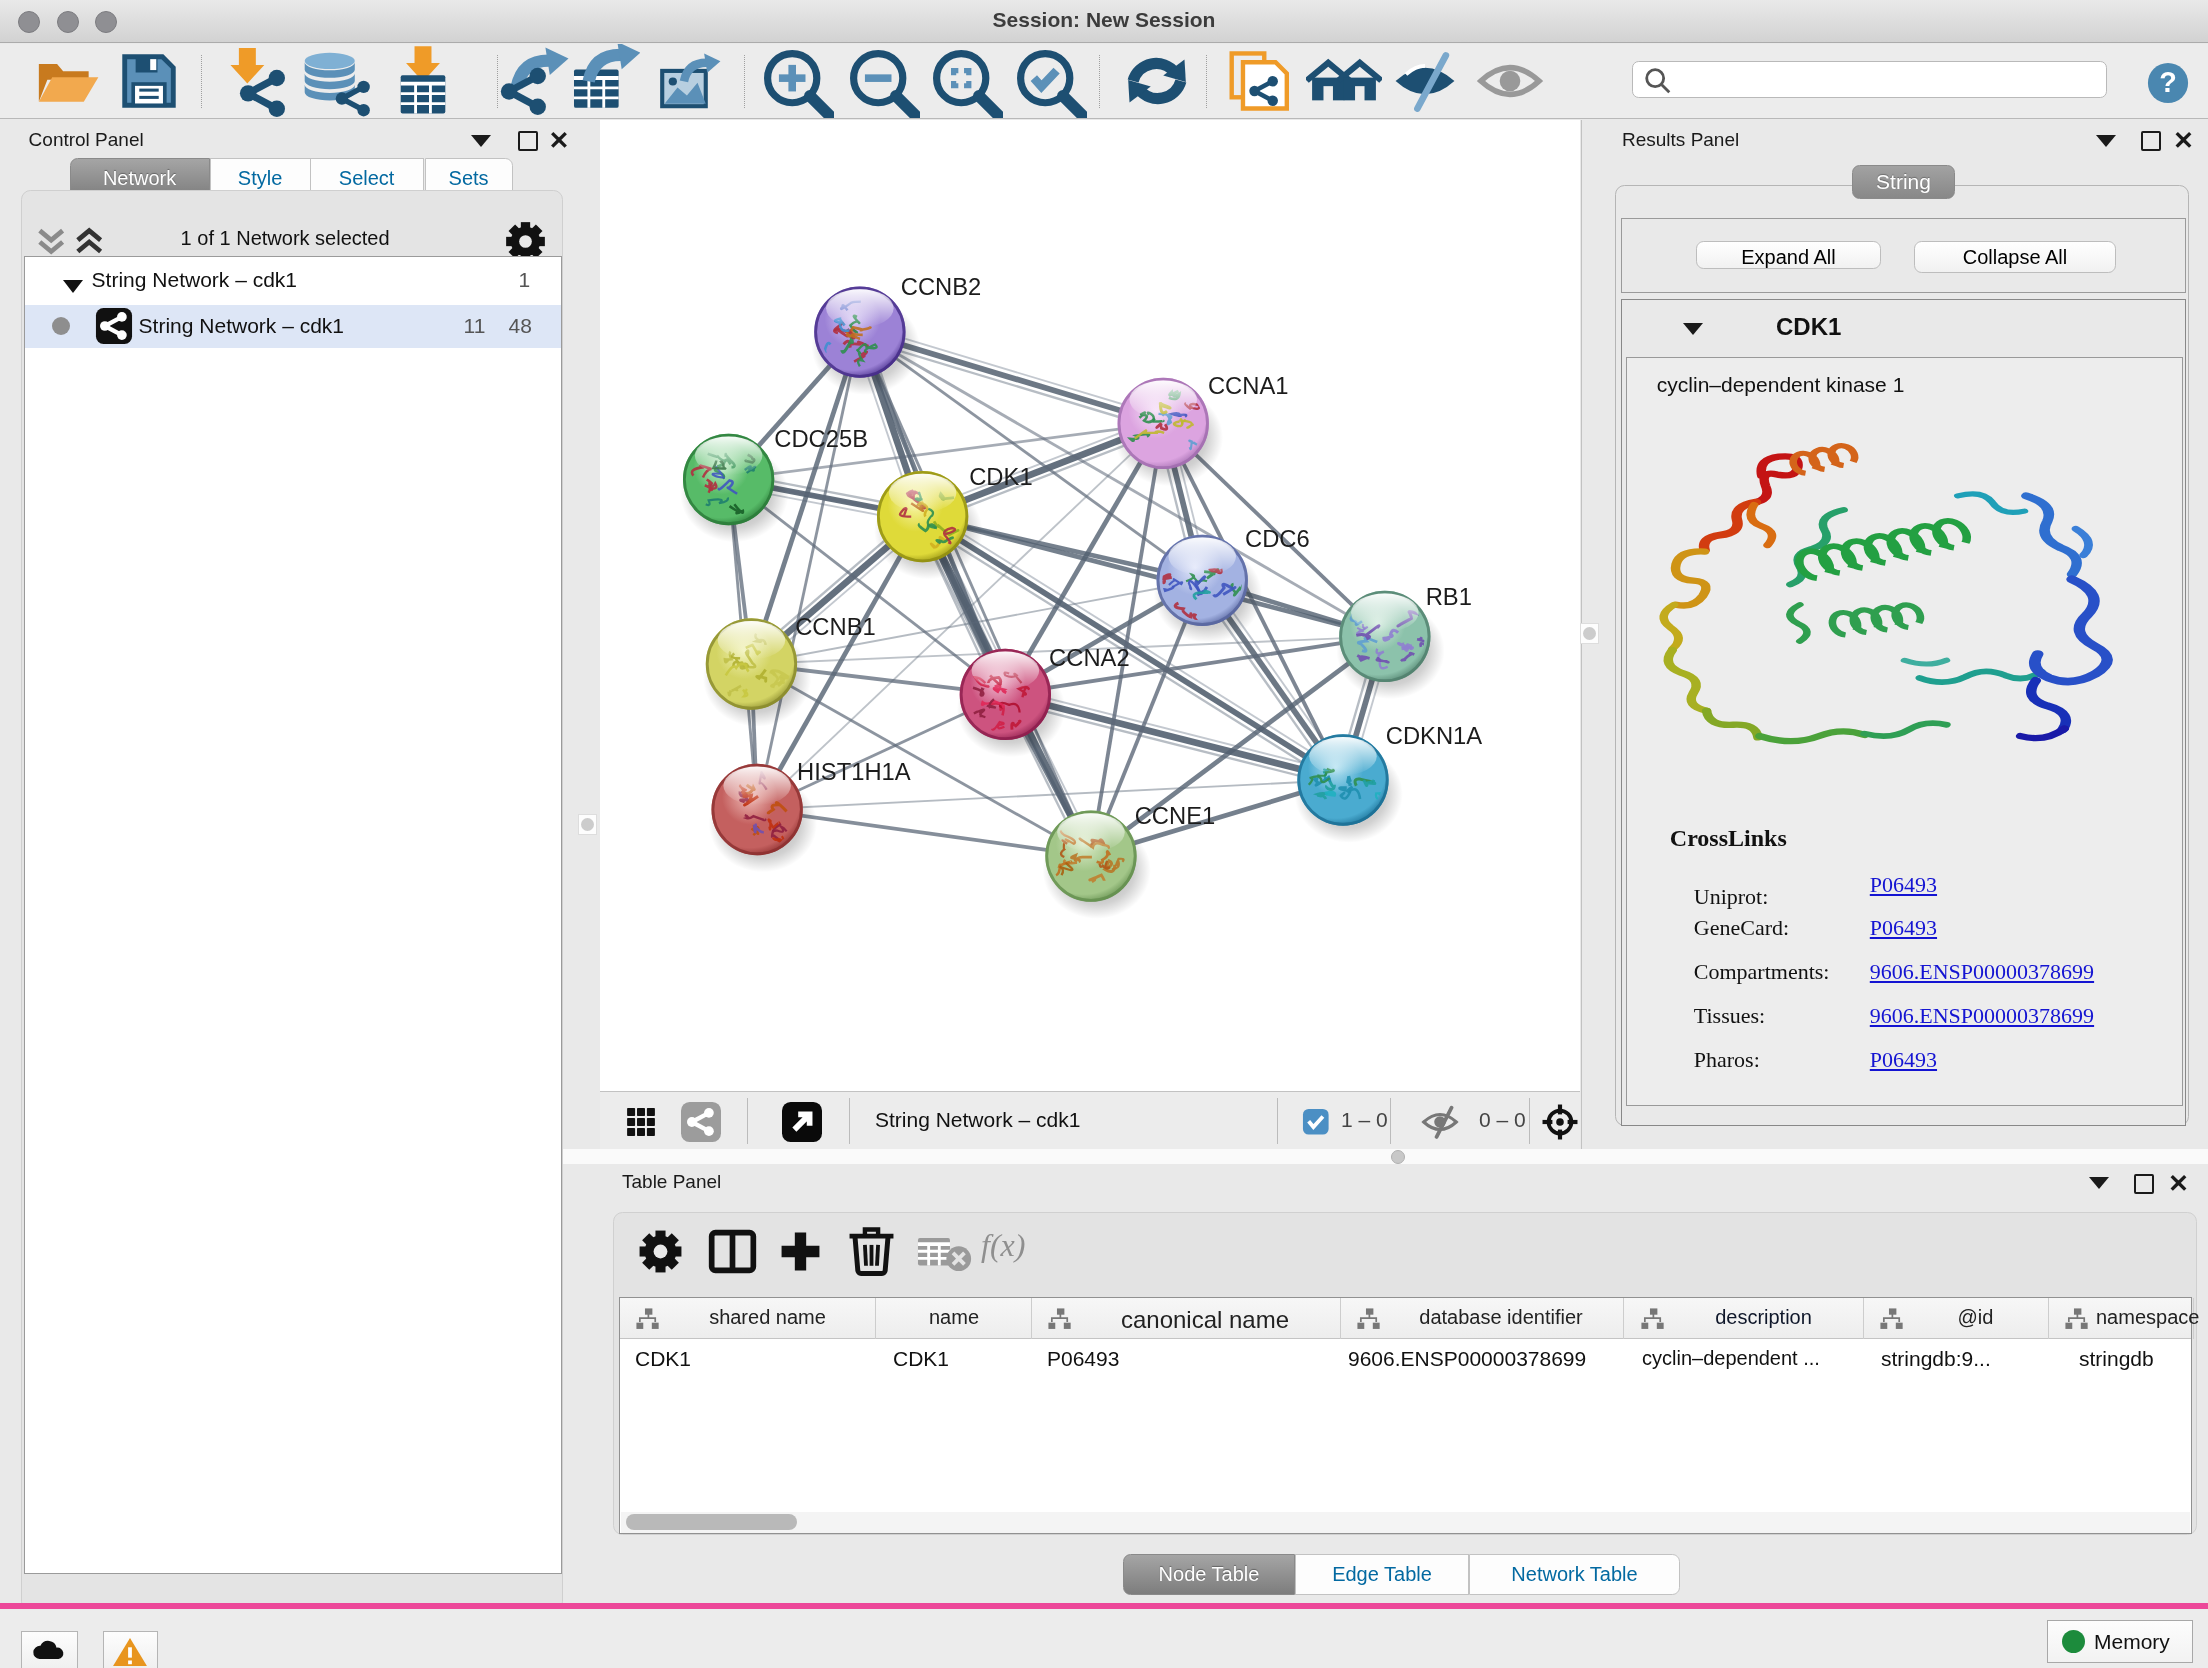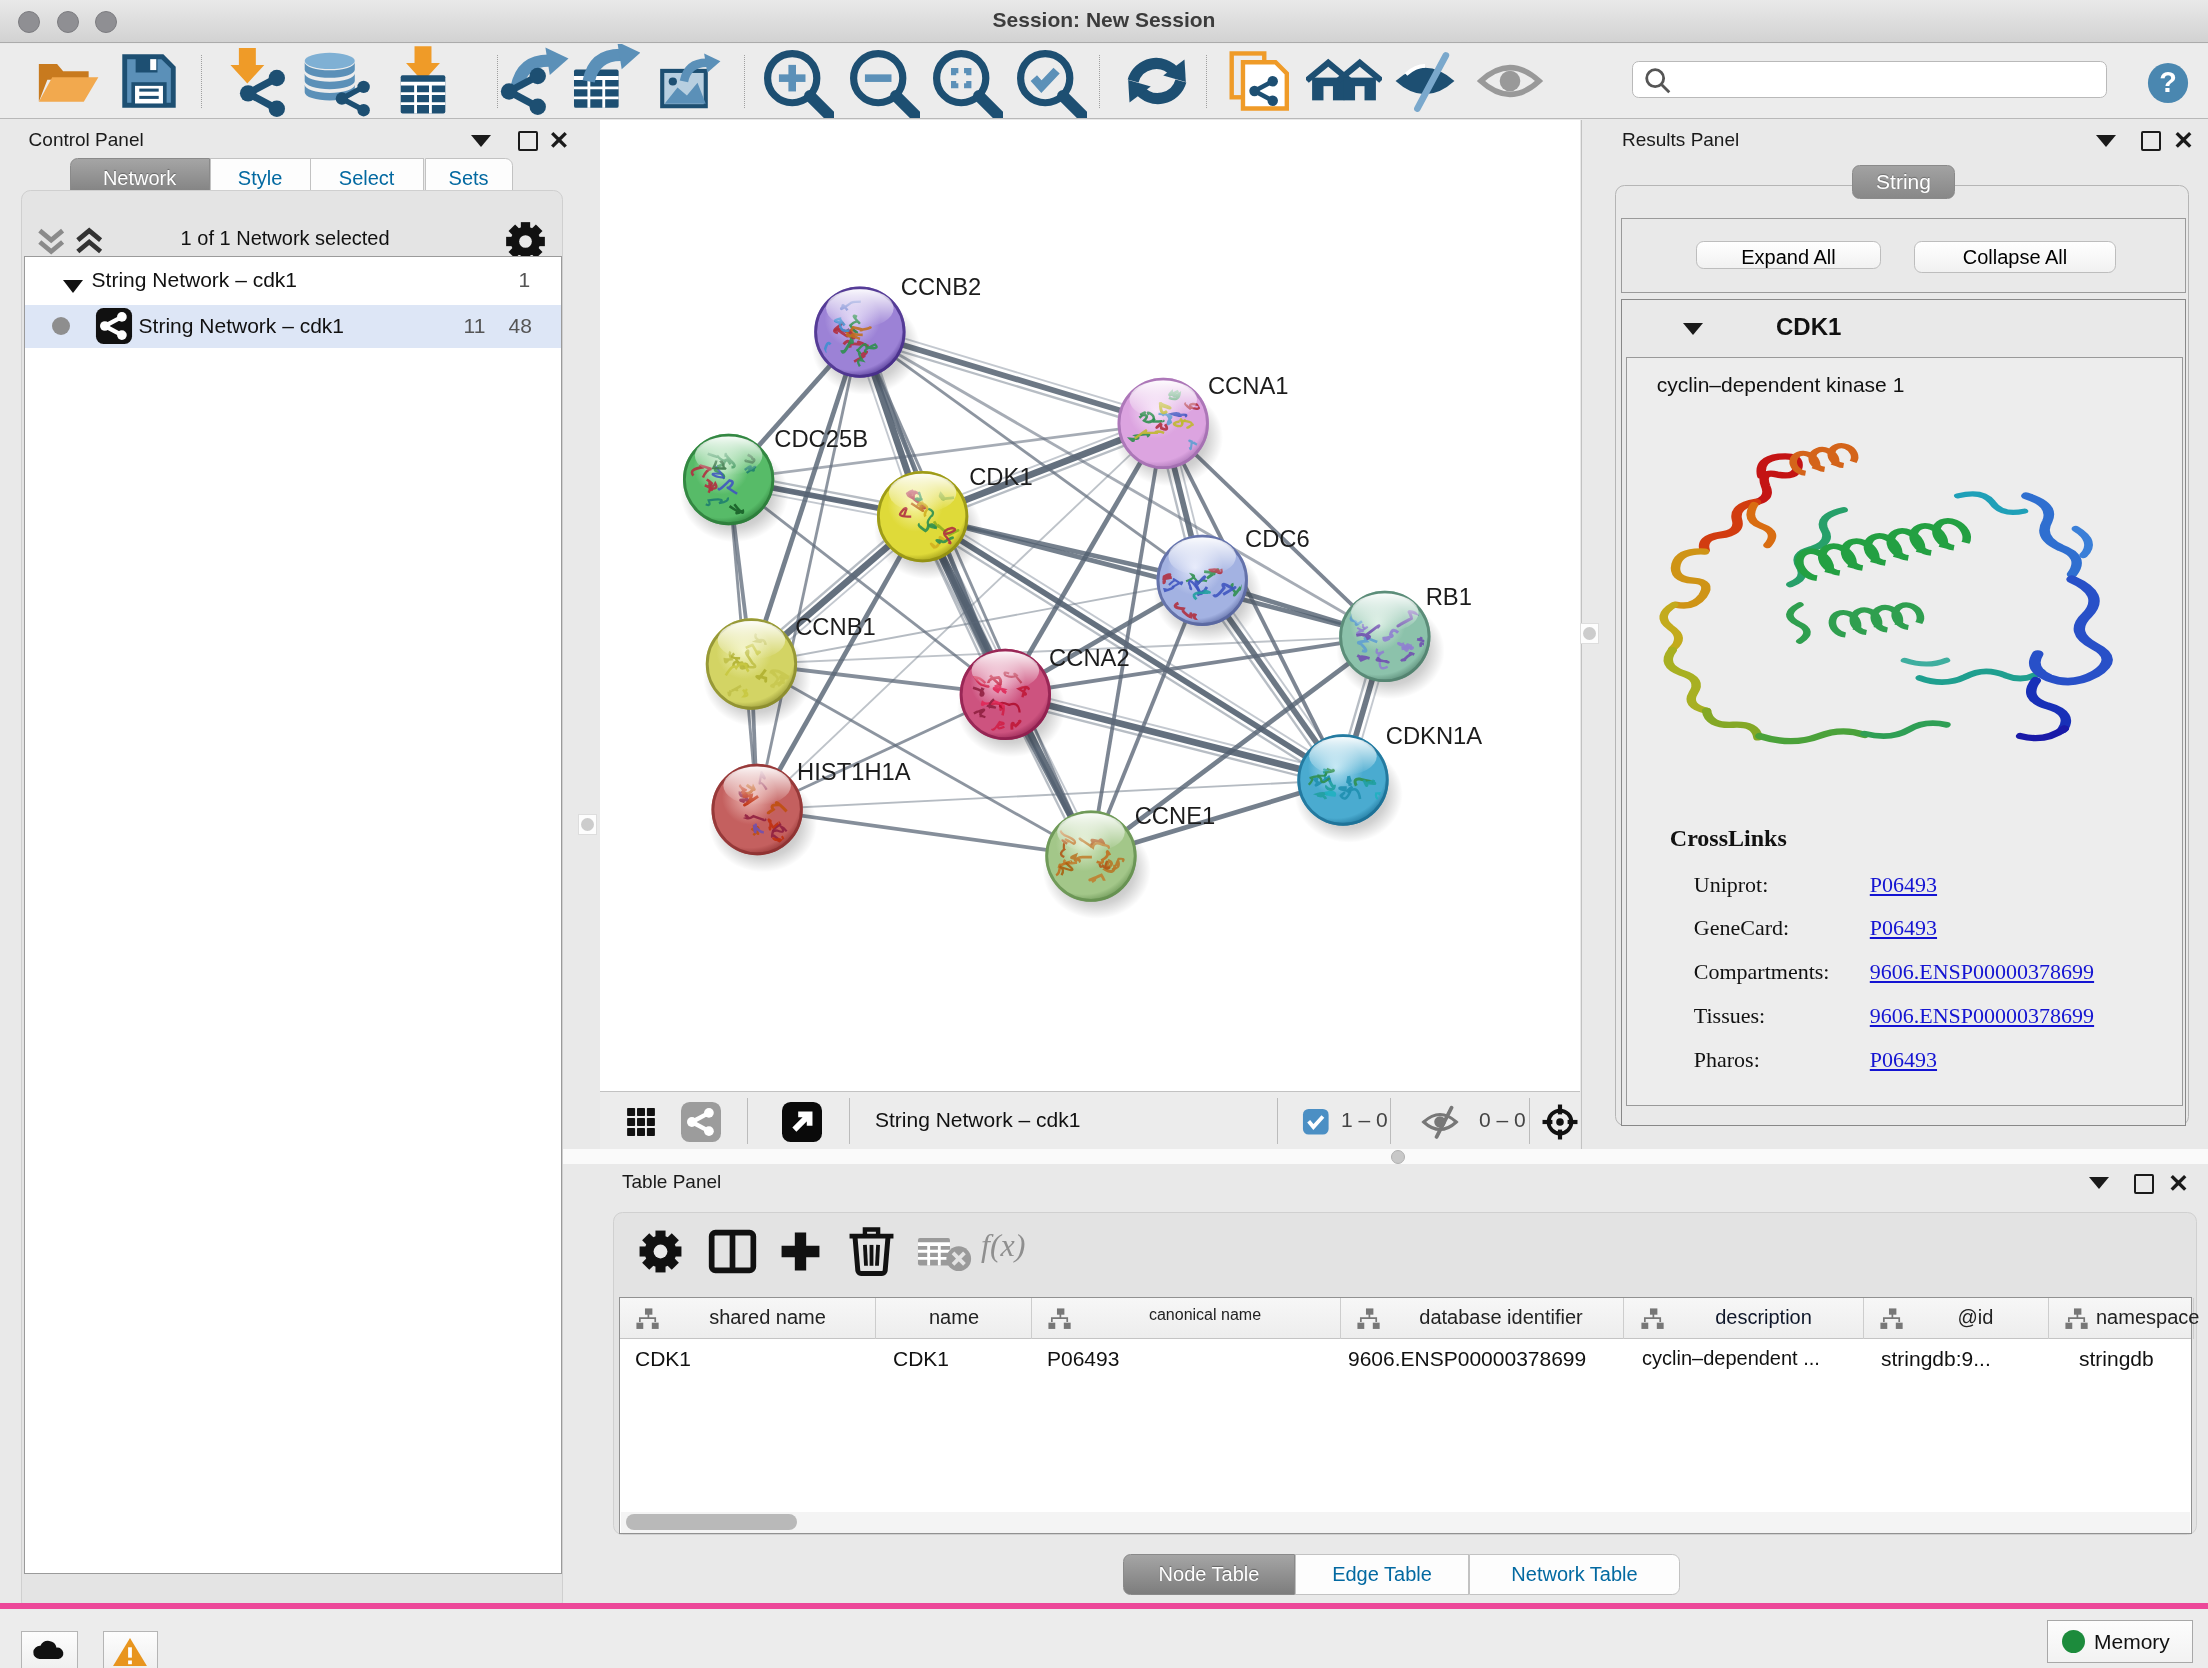--- a/index.html
+++ b/index.html
@@ -740,21 +740,21 @@
           <path d="M438,420 q-14,28 12,40 q28,12 16,38" fill="none" stroke="#1830b8" stroke-width="11" stroke-linecap="round"></path>
           <path d="M468,496 q-20,22 -46,12" fill="none" stroke="#1a1aa8" stroke-width="10" stroke-linecap="round"></path>
           <path d="M190,300 q-20,16 -2,30 q18,12 2,28" fill="none" stroke="#2f9f4f" stroke-width="8" stroke-linecap="round"></path>
           <path d="M300,388 q24,12 44,0" fill="none" stroke="#3fae9f" stroke-width="8" stroke-linecap="round"></path>
           <path d="M480,180 q22,20 8,42" fill="none" stroke="#3a7fd8" stroke-width="9" stroke-linecap="round"></path>
           <path d="M208,258 a15,22 -20 1 1 12,-8 M232,250 a15,22 -20 1 1 12,-8 M256,242 a15,22 -20 1 1 12,-8 M280,234 a15,22 -20 1 1 12,-8 M304,226 a15,22 -20 1 1 12,-8 M328,218 a15,22 -20 1 1 12,-8 M352,210 a15,22 -20 1 1 12,-8 " fill="none" stroke="#23a042" stroke-width="9"></path>
           <path d="M238,348 a13,18 -12 1 1 11,-7 M260,344 a13,18 -12 1 1 11,-7 M282,340 a13,18 -12 1 1 11,-7 M304,336 a13,18 -12 1 1 11,-7 " fill="none" stroke="#2f9f4f" stroke-width="8"></path>
           <path d="M196,92 a12,16 -15 1 1 10,-6 M216,86 a12,16 -15 1 1 10,-6 M236,80 a12,16 -15 1 1 10,-6 " fill="none" stroke="#d4641a" stroke-width="8"></path>
         </svg>
         <div class="abs" style="left:43px;top:467px;font-size:24px;font-weight:bold;font-family:'Liberation Serif',serif">CrossLinks</div>
-        <div class="abs" style="left:67px;top:514px;font-size:22px;font-family:'Liberation Serif',serif">Uniprot:</div>
+        <div class="abs" style="left:67px;top:526px;font-size:22px;font-family:'Liberation Serif',serif">Uniprot:</div>
         <div class="abs" style="left:243px;top:514px;font-size:22px"><a class="lnk">P06493</a></div>
         <div class="abs" style="left:67px;top:557px;font-size:22px;font-family:'Liberation Serif',serif">GeneCard:</div>
         <div class="abs" style="left:243px;top:557px;font-size:22px"><a class="lnk">P06493</a></div>
         <div class="abs" style="left:67px;top:601px;font-size:22px;font-family:'Liberation Serif',serif">Compartments:</div>
         <div class="abs" style="left:243px;top:601px;font-size:22px"><a class="lnk">9606.ENSP00000378699</a></div>
         <div class="abs" style="left:67px;top:645px;font-size:22px;font-family:'Liberation Serif',serif">Tissues:</div>
         <div class="abs" style="left:243px;top:645px;font-size:22px"><a class="lnk">9606.ENSP00000378699</a></div>
         <div class="abs" style="left:67px;top:689px;font-size:22px;font-family:'Liberation Serif',serif">Pharos:</div>
         <div class="abs" style="left:243px;top:689px;font-size:22px"><a class="lnk">P06493</a></div>
       </div>
@@ -818,21 +818,21 @@
       <div class="abs" style="left:48px;top:7.6px;width:199px;text-align:center;font-size:20px;color:#222">shared name</div>
       <div class="abs" style="left:256px;top:0;width:156px;height:41px;border-right:1px solid #cdcdcd"></div>
       <div class="abs" style="left:256px;top:7.6px;width:156px;text-align:center;font-size:20px;color:#222">name</div>
       <div class="abs" style="left:412px;top:0;width:309px;height:41px;border-right:1px solid #cdcdcd"></div>
       <svg class="abs" style="left:425px;top:6.7px" width="28.5" height="28.5" viewBox="0 0 30 30">
         <rect x="12.6" y="3.5999999999999996" width="7.800000000000001" height="6.6" fill="#777"></rect>
         <rect x="3.5999999999999996" y="18.6" width="7.199999999999999" height="6.6" fill="#777"></rect>
         <rect x="19.8" y="18.6" width="7.199999999999999" height="6.6" fill="#777"></rect>
         <path fill="none" stroke="#777" stroke-width="1.7999999999999998" d="M7.199999999999999,18.0 v-4.2 h16.200000000000003 v4.2 M16.2,13.2 v-3.5999999999999996"></path>
       </svg>
-      <div class="abs" style="left:459px;top:7.6px;width:252px;text-align:center;font-size:16px;color:#222">canonical name</div>
+      <div class="abs" style="left:459px;top:7.6px;width:252px;text-align:center;font-size:24px;color:#222">canonical name</div>
       <div class="abs" style="left:721px;top:0;width:283px;height:41px;border-right:1px solid #cdcdcd"></div>
       <svg class="abs" style="left:734px;top:6.7px" width="28.5" height="28.5" viewBox="0 0 30 30">
         <rect x="12.6" y="3.5999999999999996" width="7.800000000000001" height="6.6" fill="#777"></rect>
         <rect x="3.5999999999999996" y="18.6" width="7.199999999999999" height="6.6" fill="#777"></rect>
         <rect x="19.8" y="18.6" width="7.199999999999999" height="6.6" fill="#777"></rect>
         <path fill="none" stroke="#777" stroke-width="1.7999999999999998" d="M7.199999999999999,18.0 v-4.2 h16.200000000000003 v4.2 M16.2,13.2 v-3.5999999999999996"></path>
       </svg>
       <div class="abs" style="left:768px;top:7.6px;width:226px;text-align:center;font-size:20px;color:#222">database identifier</div>
       <div class="abs" style="left:1004px;top:0;width:240px;height:41px;border-right:1px solid #cdcdcd"></div>
       <svg class="abs" style="left:1018px;top:6.7px" width="28.5" height="28.5" viewBox="0 0 30 30">

